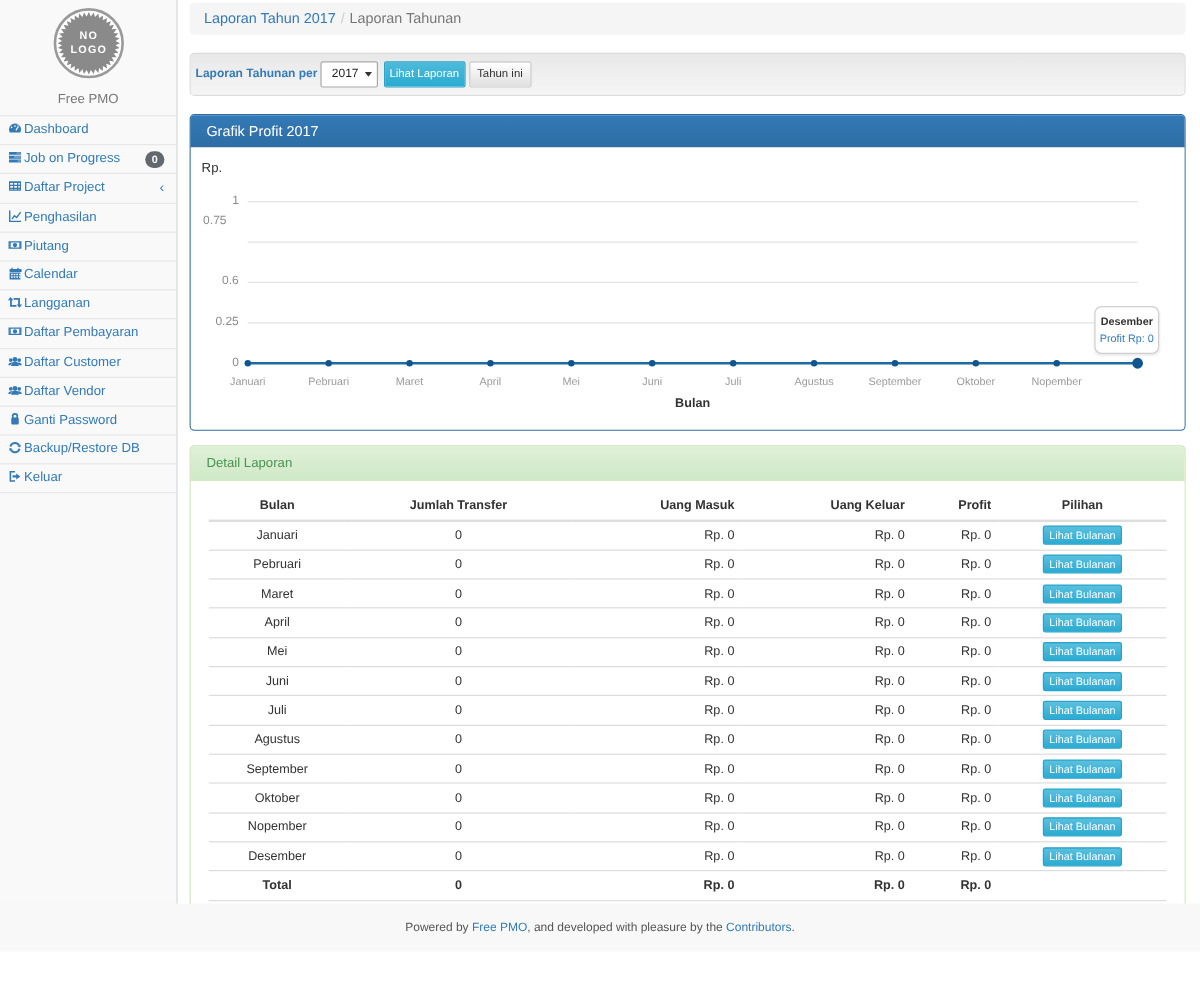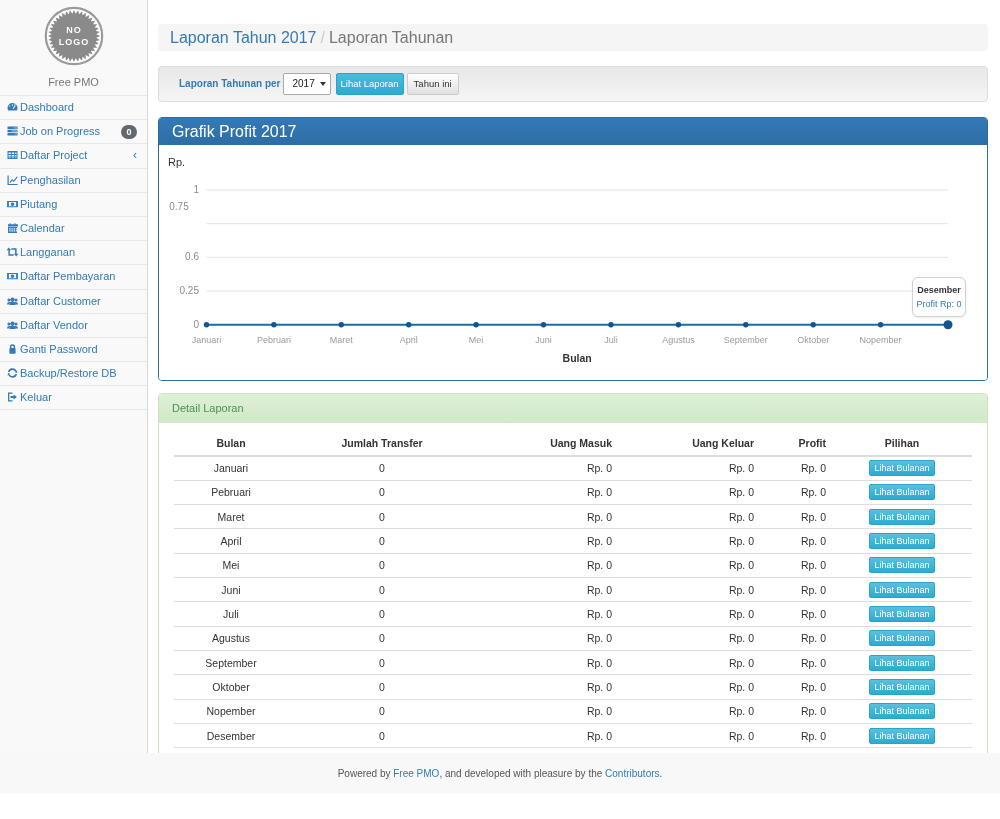--- a/index.html
+++ b/index.html
@@ -8,34 +8,34 @@
 a { text-decoration:none; }
 .sidebar { position:absolute; left:0; top:0; width:148px; height:779px; background:#f9f9f9; border-right:1px solid #d9d9d9; }
 .logo-wrap { text-align:center; padding-top:6px; }
 .brand { color:#777; font-size:11px; margin-top:6px; }
 .menu { margin-top:7px; border-top:1px solid #e7e7e7; }
 .menu a { display:block; position:relative; height:24.2px; line-height:23.4px; padding-left:6px; border-bottom:1px solid #e7e7e7; color:#337ab7; font-size:11px; white-space:nowrap; }
 .menu a .mi { display:inline-block; width:13px; text-align:left; margin-right:1px; vertical-align:-2px; }
 .menu .badge { position:absolute; right:10px; top:5px; background:#61696e; color:#fff; border-radius:7px; font-size:9px; font-weight:bold; width:16px; height:14px; line-height:14px; text-align:center; }
 .menu .chev { position:absolute; right:10px; top:0; color:#337ab7; font-size:12px; }
 .main { position:absolute; left:148px; top:0; width:852px; }
-.breadcrumb { margin:24px 12px 0 10px; height:27px; background:#f5f5f5; border-radius:4px; font-size:16px; line-height:27px; padding-left:12px; color:#777; }
+.breadcrumb { margin:2px 12px 0 10px; height:27px; background:#f5f5f5; border-radius:4px; font-size:12px; line-height:27px; padding-left:12px; color:#777; }
 .breadcrumb a { color:#337ab7; }
 .breadcrumb .sep { color:#ccc; padding:0 4px; }
-.well { margin:15px 12px 0 10px; height:36px; background:linear-gradient(to bottom,#e8e8e8 0,#f5f5f5 100%); border:1px solid #dcdcdc; border-radius:4px; padding:6px 20px; }
+.well { margin:15px 12px 0 10px; height:36px; background:linear-gradient(to bottom,#e8e8e8 0,#f5f5f5 100%); border:1px solid #dcdcdc; border-radius:4px; padding:6px 4px; }
 .well .lbl { color:#337ab7; font-weight:bold; font-size:10px; display:inline-block; vertical-align:middle; line-height:22px; }
 .sel { display:inline-block; position:relative; width:48px; height:22px; border:1px solid #a9a9a9; border-radius:2px; background:#fff; margin-left:2px; vertical-align:middle; font-size:10px; line-height:20px; padding-left:9px; color:#222; }
 .sel .car { position:absolute; right:4px; top:8px; width:0; height:0; border-left:3px solid transparent; border-right:3px solid transparent; border-top:4px solid #333; }
 .btn { display:inline-block; vertical-align:middle; height:22px; line-height:20px; font-size:9.5px; border-radius:2px; cursor:default; }
 .btn-info { background:linear-gradient(to bottom,#4dbbdb 0,#2aabd2 100%); border:1px solid #28a4c9; color:#fff; margin-left:5px; padding:0 4px; }
 .btn-default { background:linear-gradient(to bottom,#fff 0,#e0e0e0 100%); border:1px solid #ccc; color:#333; margin-left:3px; padding:0 6px; }
 .panel { margin:15px 12px 0 10px; border-radius:4px; }
 .panel-success { margin-top:12px; }
 .panel-primary { border:1px solid #2e6da4; }
-.panel-primary .panel-heading { background:linear-gradient(to bottom,#337ab7 0,#2e6da4 100%); color:#fff; height:27px; line-height:27px; padding-left:13px; font-size:16px; border-radius:3px 3px 0 0; }
+.panel-primary .panel-heading { background:linear-gradient(to bottom,#337ab7 0,#2e6da4 100%); color:#fff; height:27px; line-height:27px; padding-left:13px; font-size:12px; border-radius:3px 3px 0 0; }
 .panel-success { border:1px solid #cde3bc; }
 .panel-success .panel-heading { background:linear-gradient(to bottom,#dff0d8 0,#d0e9c6 100%); color:#4a9352; height:29px; line-height:29px; padding-left:13px; font-size:11px; border-bottom:1px solid #d6e9c6; border-radius:3px 3px 0 0; }
 .chart-body { position:relative; height:235px; background:#fff; border-radius:0 0 3px 3px; }
 .chart-body .abs { position:absolute; }
 .detail-body { background:#fff; padding:8px 15px 7px 15px; border-radius:0 0 3px 3px; }
 table.rep { width:100%; border-collapse:collapse; font-size:10.5px; color:#333; border-bottom:1px solid #ddd; }
 table.rep th { font-weight:bold; border-bottom:2px solid #ddd; height:25px; }
 table.rep td { border-top:1px solid #ddd; height:24.34px; }
 table.rep tr.first td { border-top:none; }
 table.rep .c { text-align:center; }

